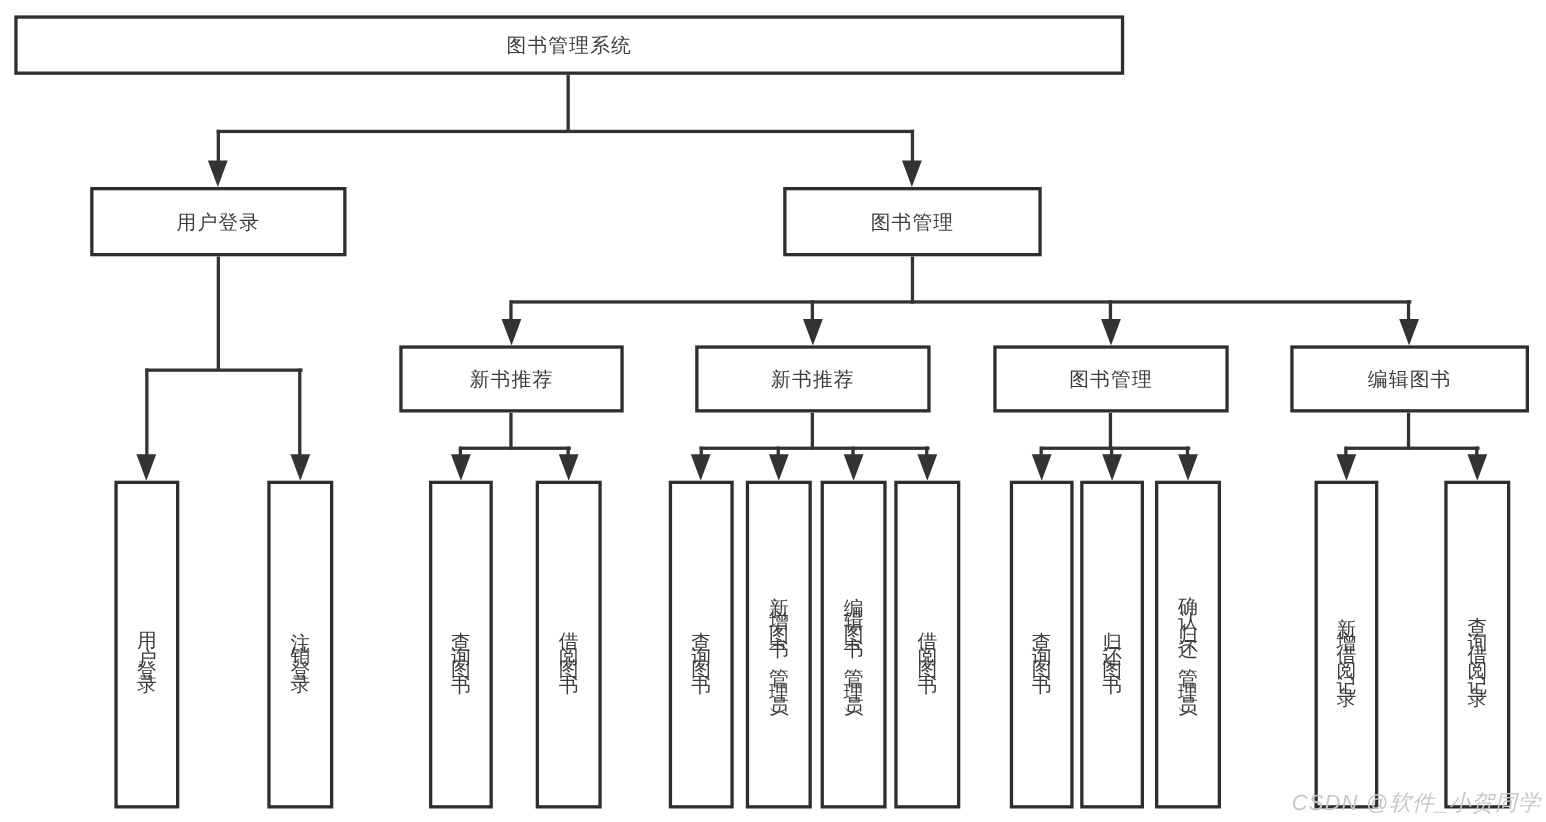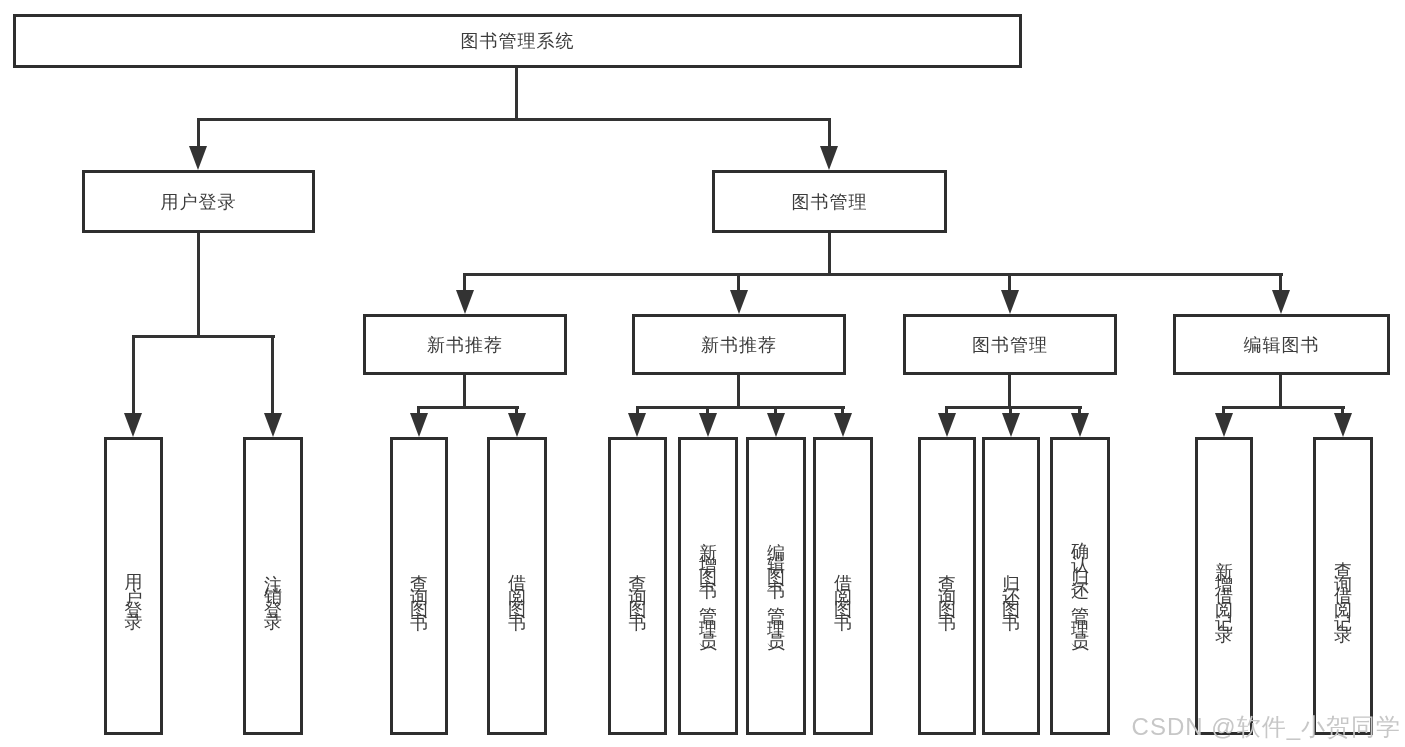--- a/index.html
+++ b/index.html
@@ -44,25 +44,26 @@
     width: 0; height: 0;
     border-left: 9px solid transparent;
     border-right: 9px solid transparent;
     border-top: 24px solid #333333;
     z-index: 1;
   }
   .watermark {
     position: absolute;
     right: 4px;
     bottom: 4px;
-    font-size: 24px;
+    font-size: 20px;
     color: #c7c7c7;
     letter-spacing: 1px;
     z-index: 5;
     white-space: nowrap;
+    font-style: italic;
   }
 </style>
 </head>
 <body>
 
 <div id="canvas">
 
   <div class="box" style="left:13px;top:14px;width:1009px;height:54px">
     <span>图书管理系统</span>
   </div>

